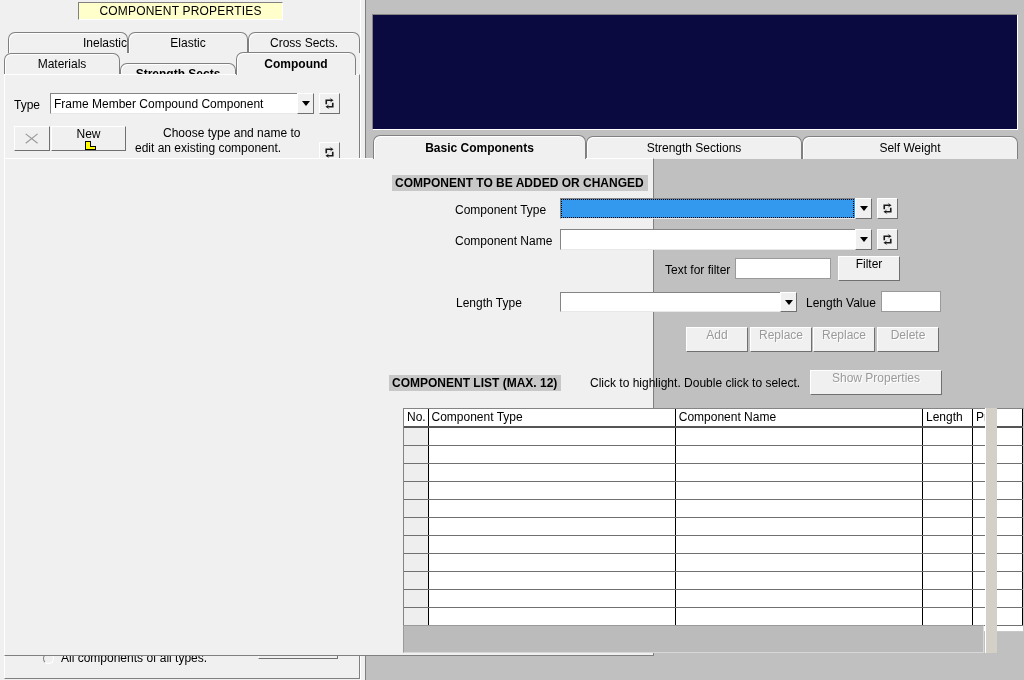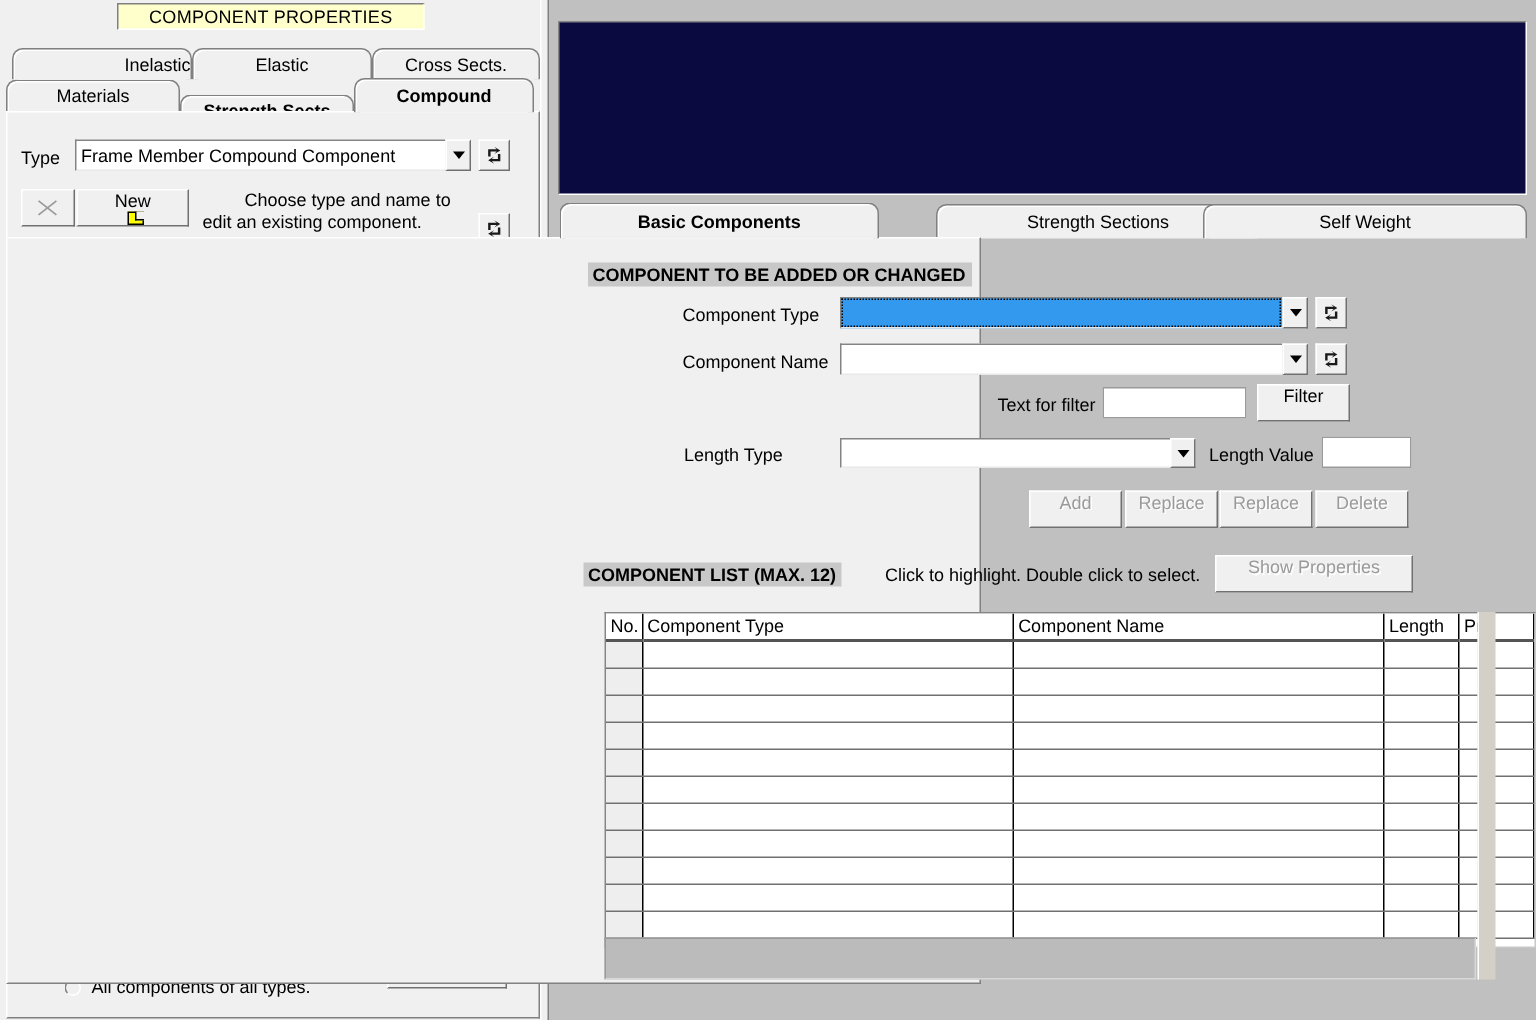--- a/index.html
+++ b/index.html
@@ -367,21 +367,21 @@
     <div class="vsplit"></div>
   </div>
 
   <div id="rightFrame">
     <div id="previewBox"></div>
   </div>
 
   <div class="tab active" style="left:373px; top:135px; width:213px; height:24px; z-index:4;">
     <span>Basic Components</span>
   </div>
-  <div class="tab" style="left:586px; top:136px; width:216px; height:23px;margin-left:38px;">
+  <div class="tab" style="left:586px; top:136px; width:216px; height:23px;">
     <span>Strength Sections</span>
   </div>
   <div class="tab" style="left:802px; top:136px; width:216px; height:23px;">
     <span>Self Weight</span>
   </div>
 
   <div id="rightTabBody"></div>
 
   <div class="sectionhdr" style="left:392px; top:175px;">COMPONENT TO BE ADDED OR CHANGED</div>
 

